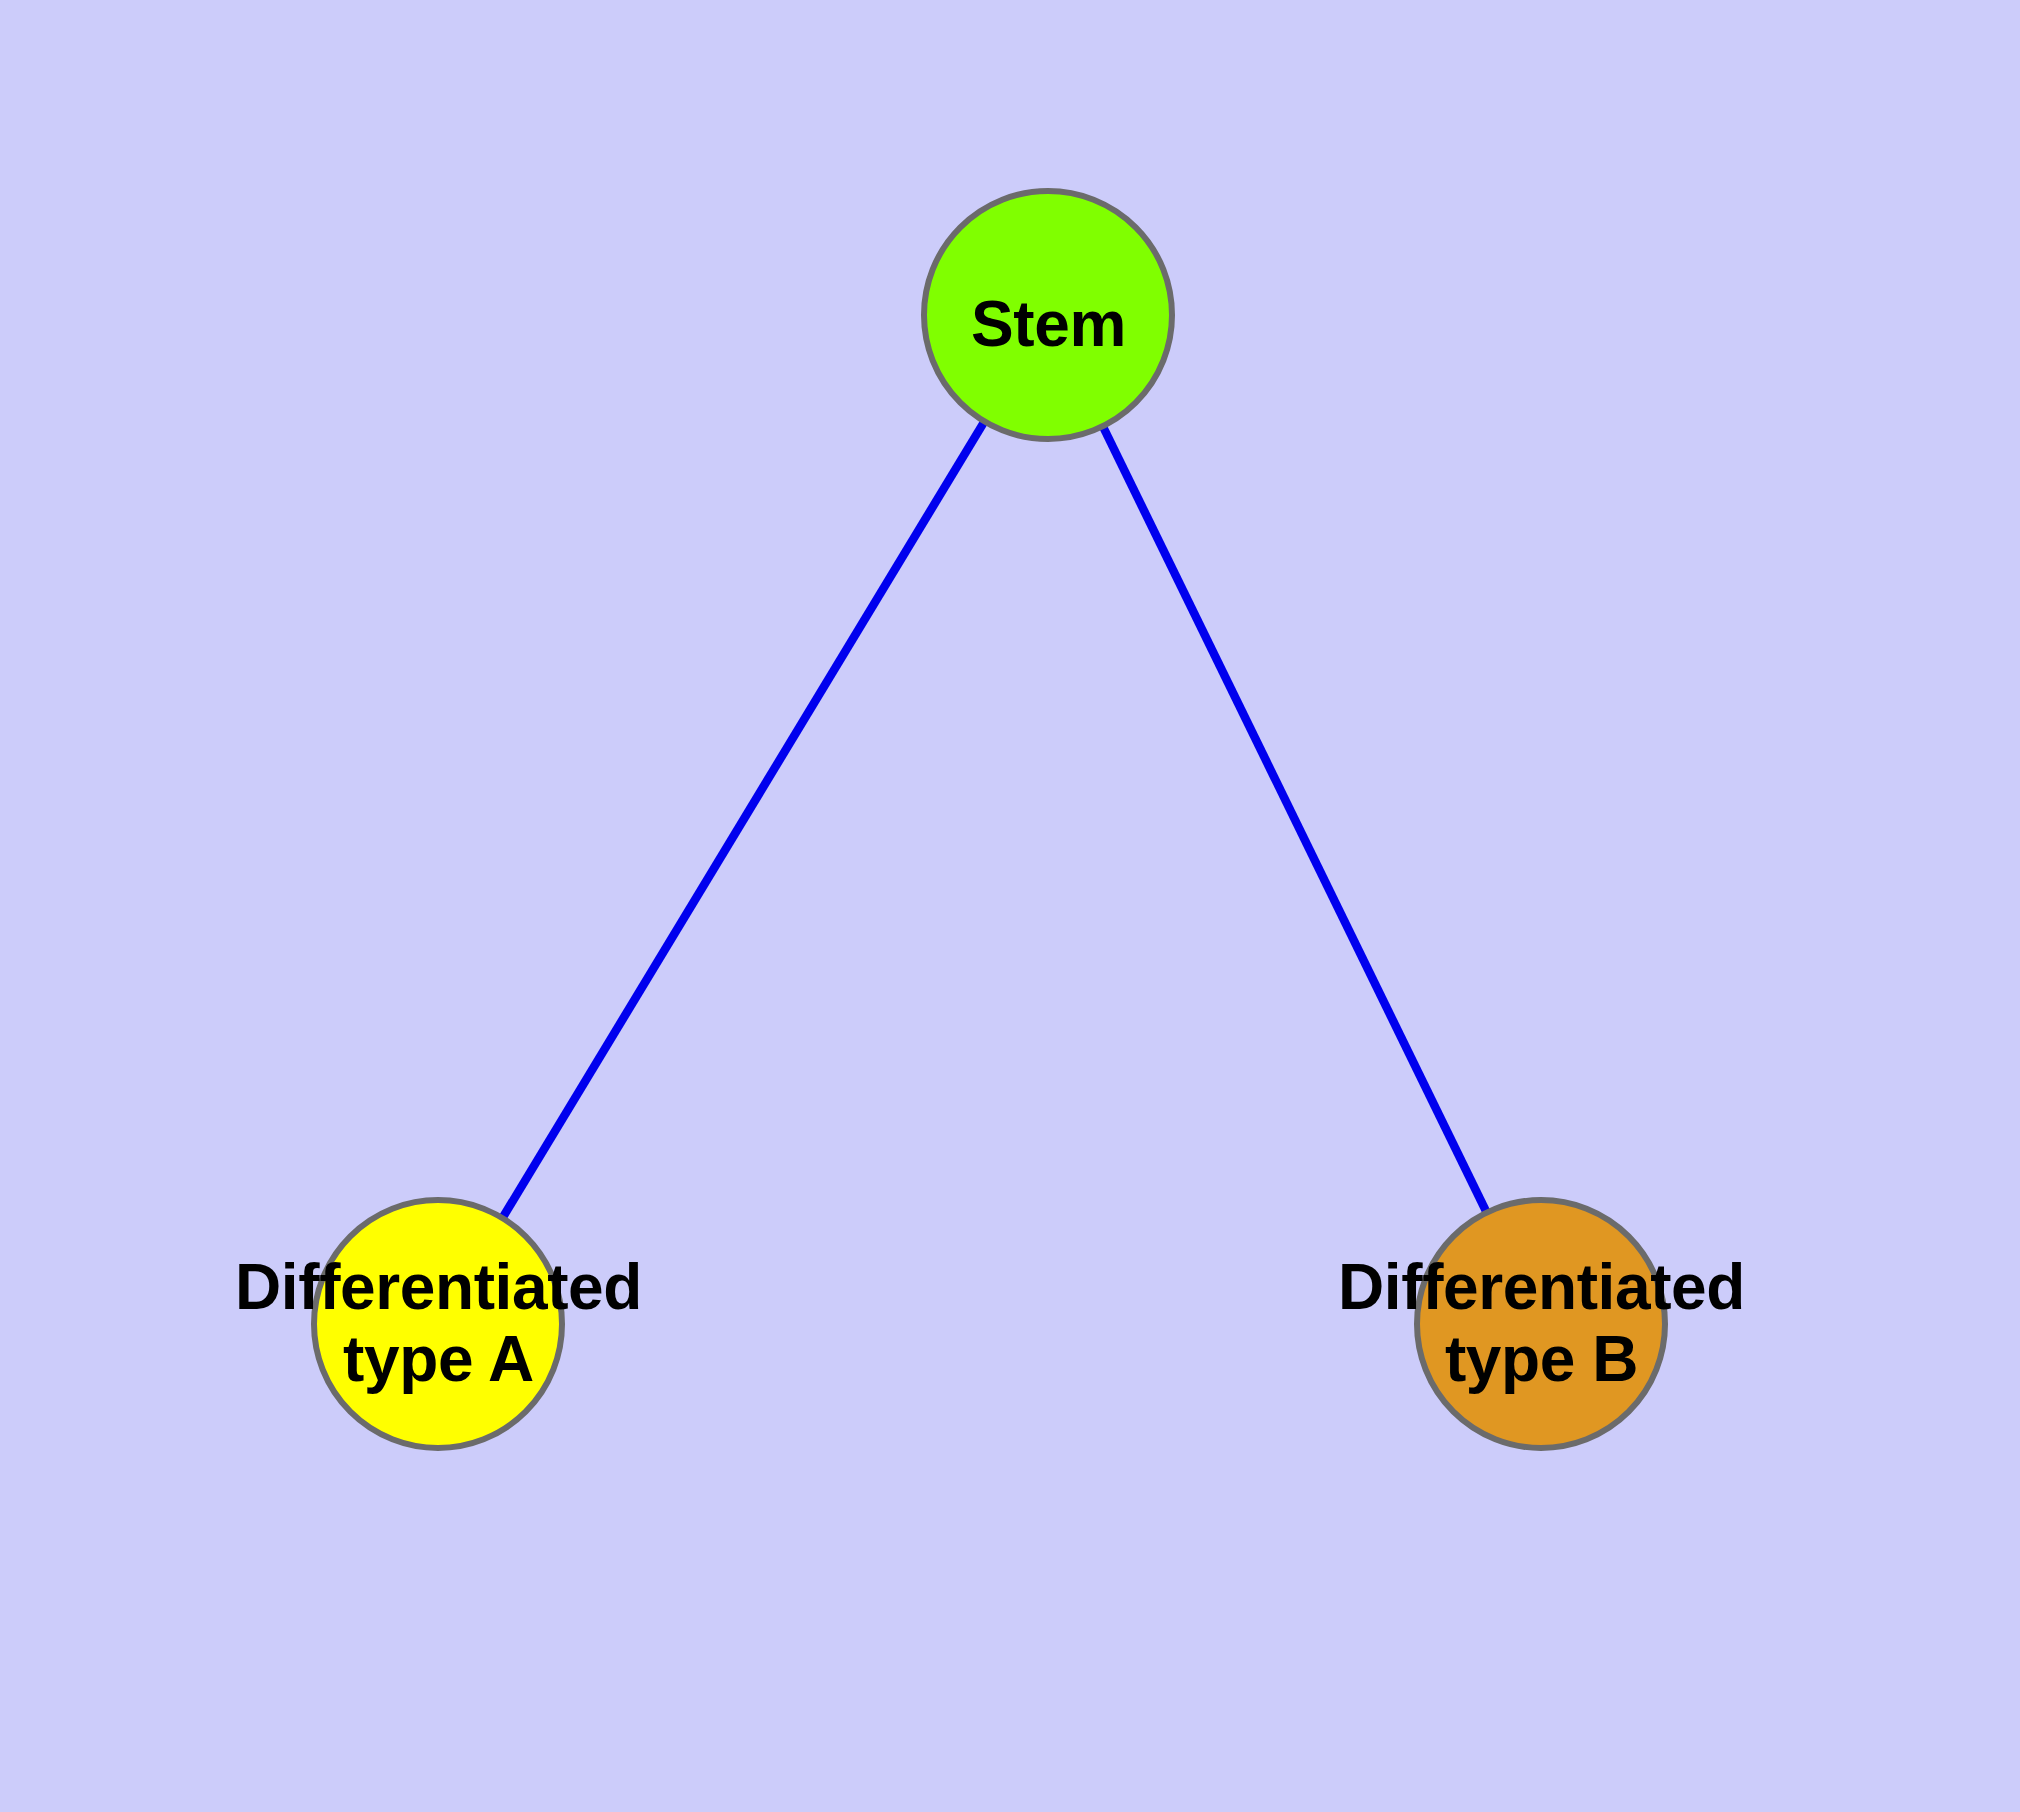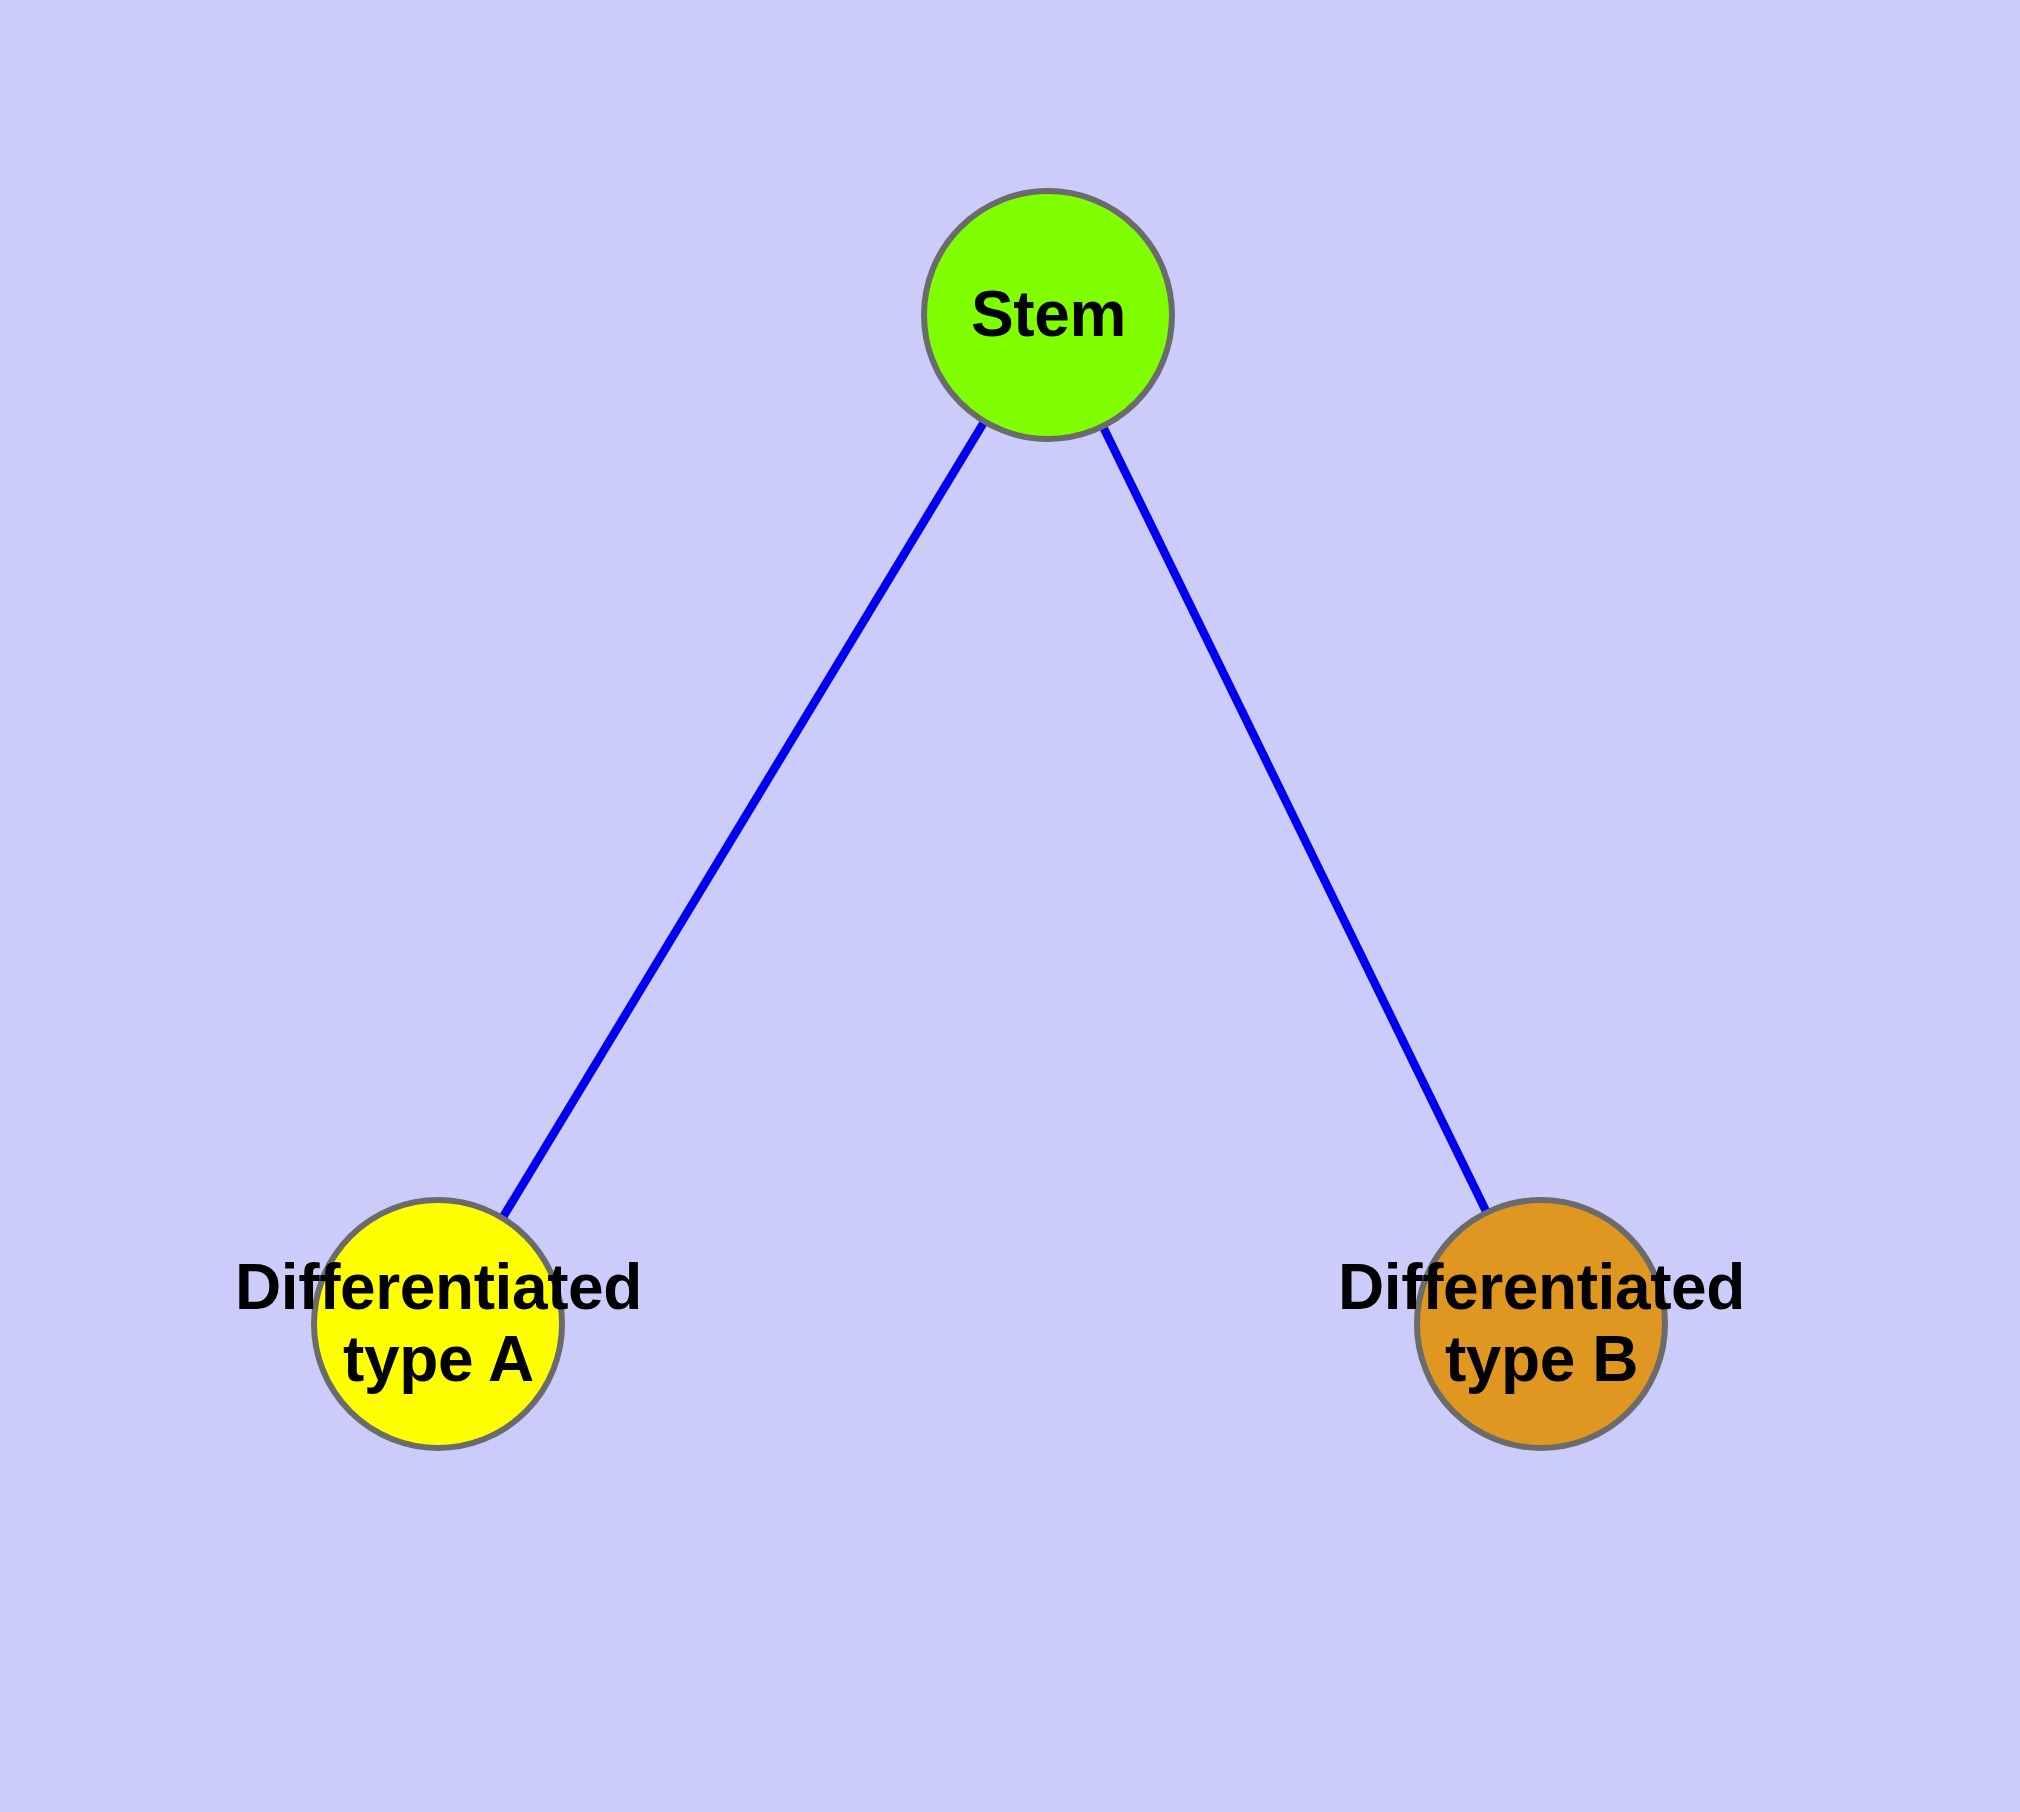--- a/index.html
+++ b/index.html
@@ -58,21 +58,21 @@
   </svg>
 
   <div id="node-layer">
 
     <div class="graph-node" id="node-stem" style="left: 921px; top: 188px; width: 254px; height: 254px; background: rgb(128, 255, 0); border: 6px solid rgb(107, 107, 107);"></div>
 
     <div class="graph-node" id="node-diff-a" style="left: 311px; top: 1197px; width: 254px; height: 254px; background: rgb(255, 255, 0); border: 6px solid rgb(107, 107, 107);"></div>
 
     <div class="graph-node" id="node-diff-b" style="left: 1414px; top: 1197px; width: 254px; height: 254px; background: rgb(224, 151, 34); border: 6px solid rgb(107, 107, 107);"></div>
 
-    <div class="node-label" id="label-stem" style="font-size: 64px; width: 1187px; left: 455px; top: 279px;">Stem</div>
+    <div class="node-label" id="label-stem" style="font-size: 64px; width: 1187px; left: 455px; top: 289px;">Stem</div>
 
     <div class="node-label" id="label-diff-a" style="font-size: 64px; width: 1187px; left: -155px; top: 1252px;">Differentiated
 type A</div>
 
     <div class="node-label" id="label-diff-b" style="font-size: 64px; width: 1187px; left: 948px; top: 1252px;">Differentiated
 type B</div>
 
   </div>
 </div>
 

